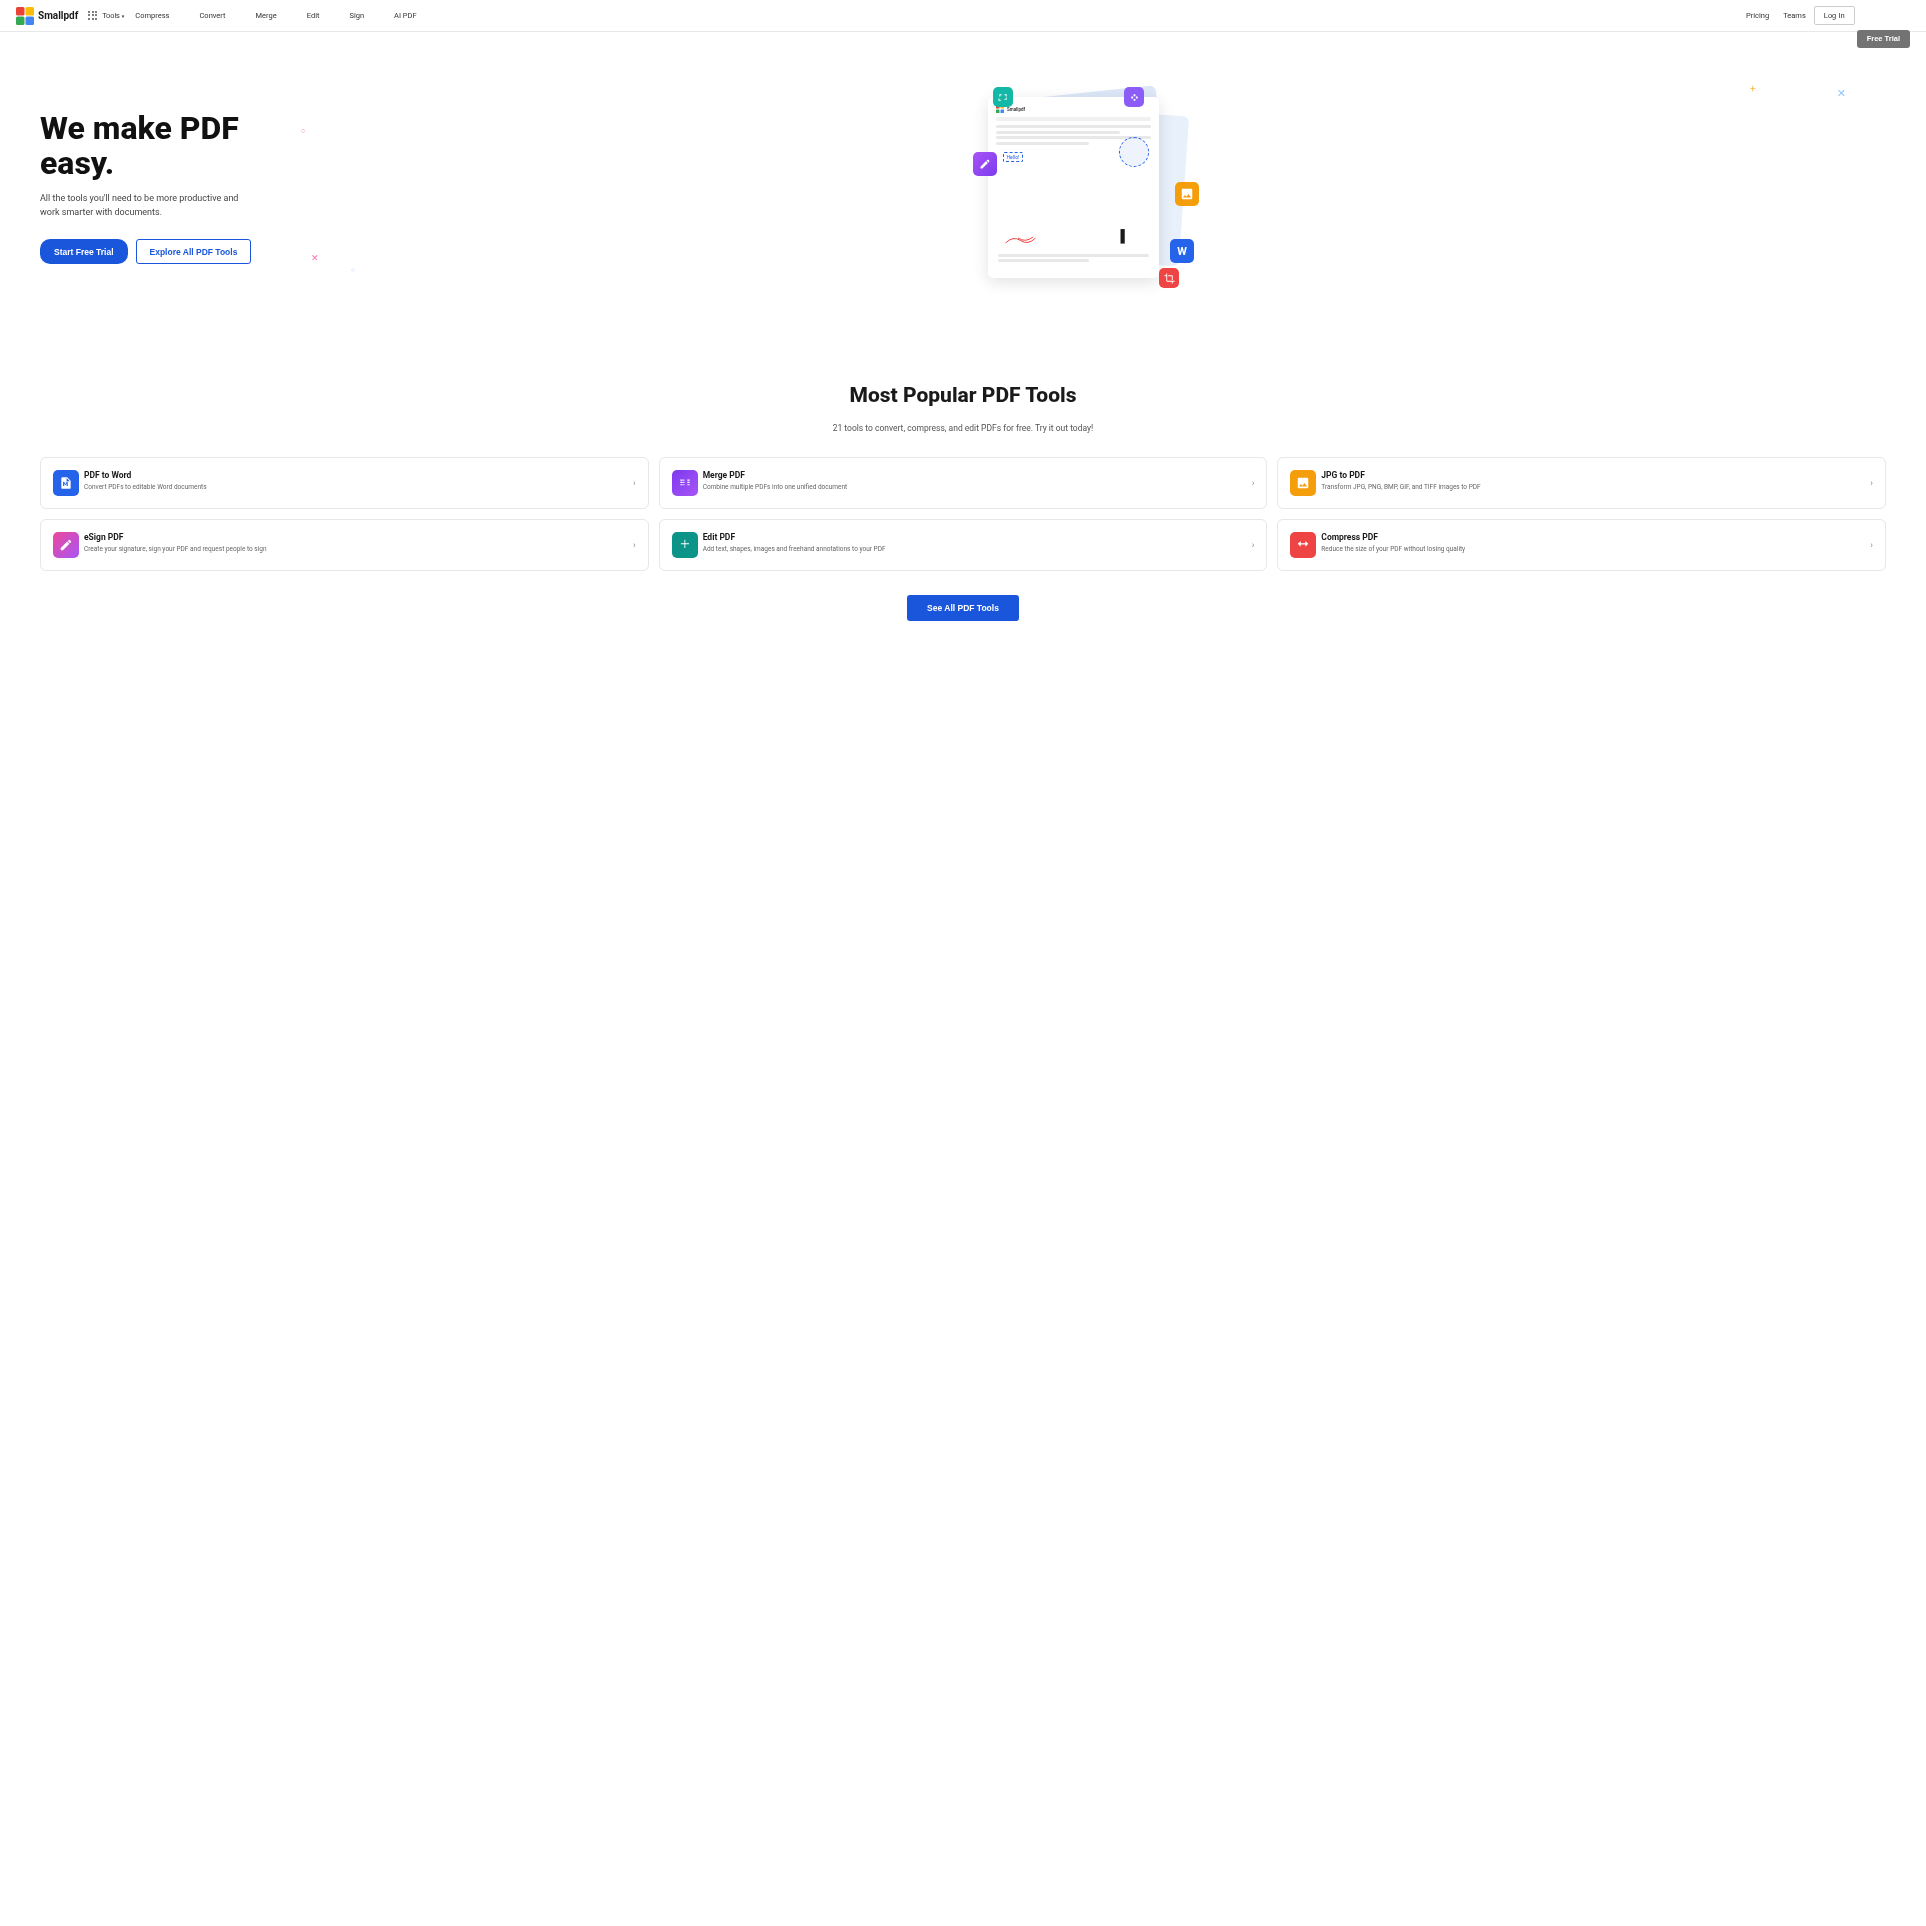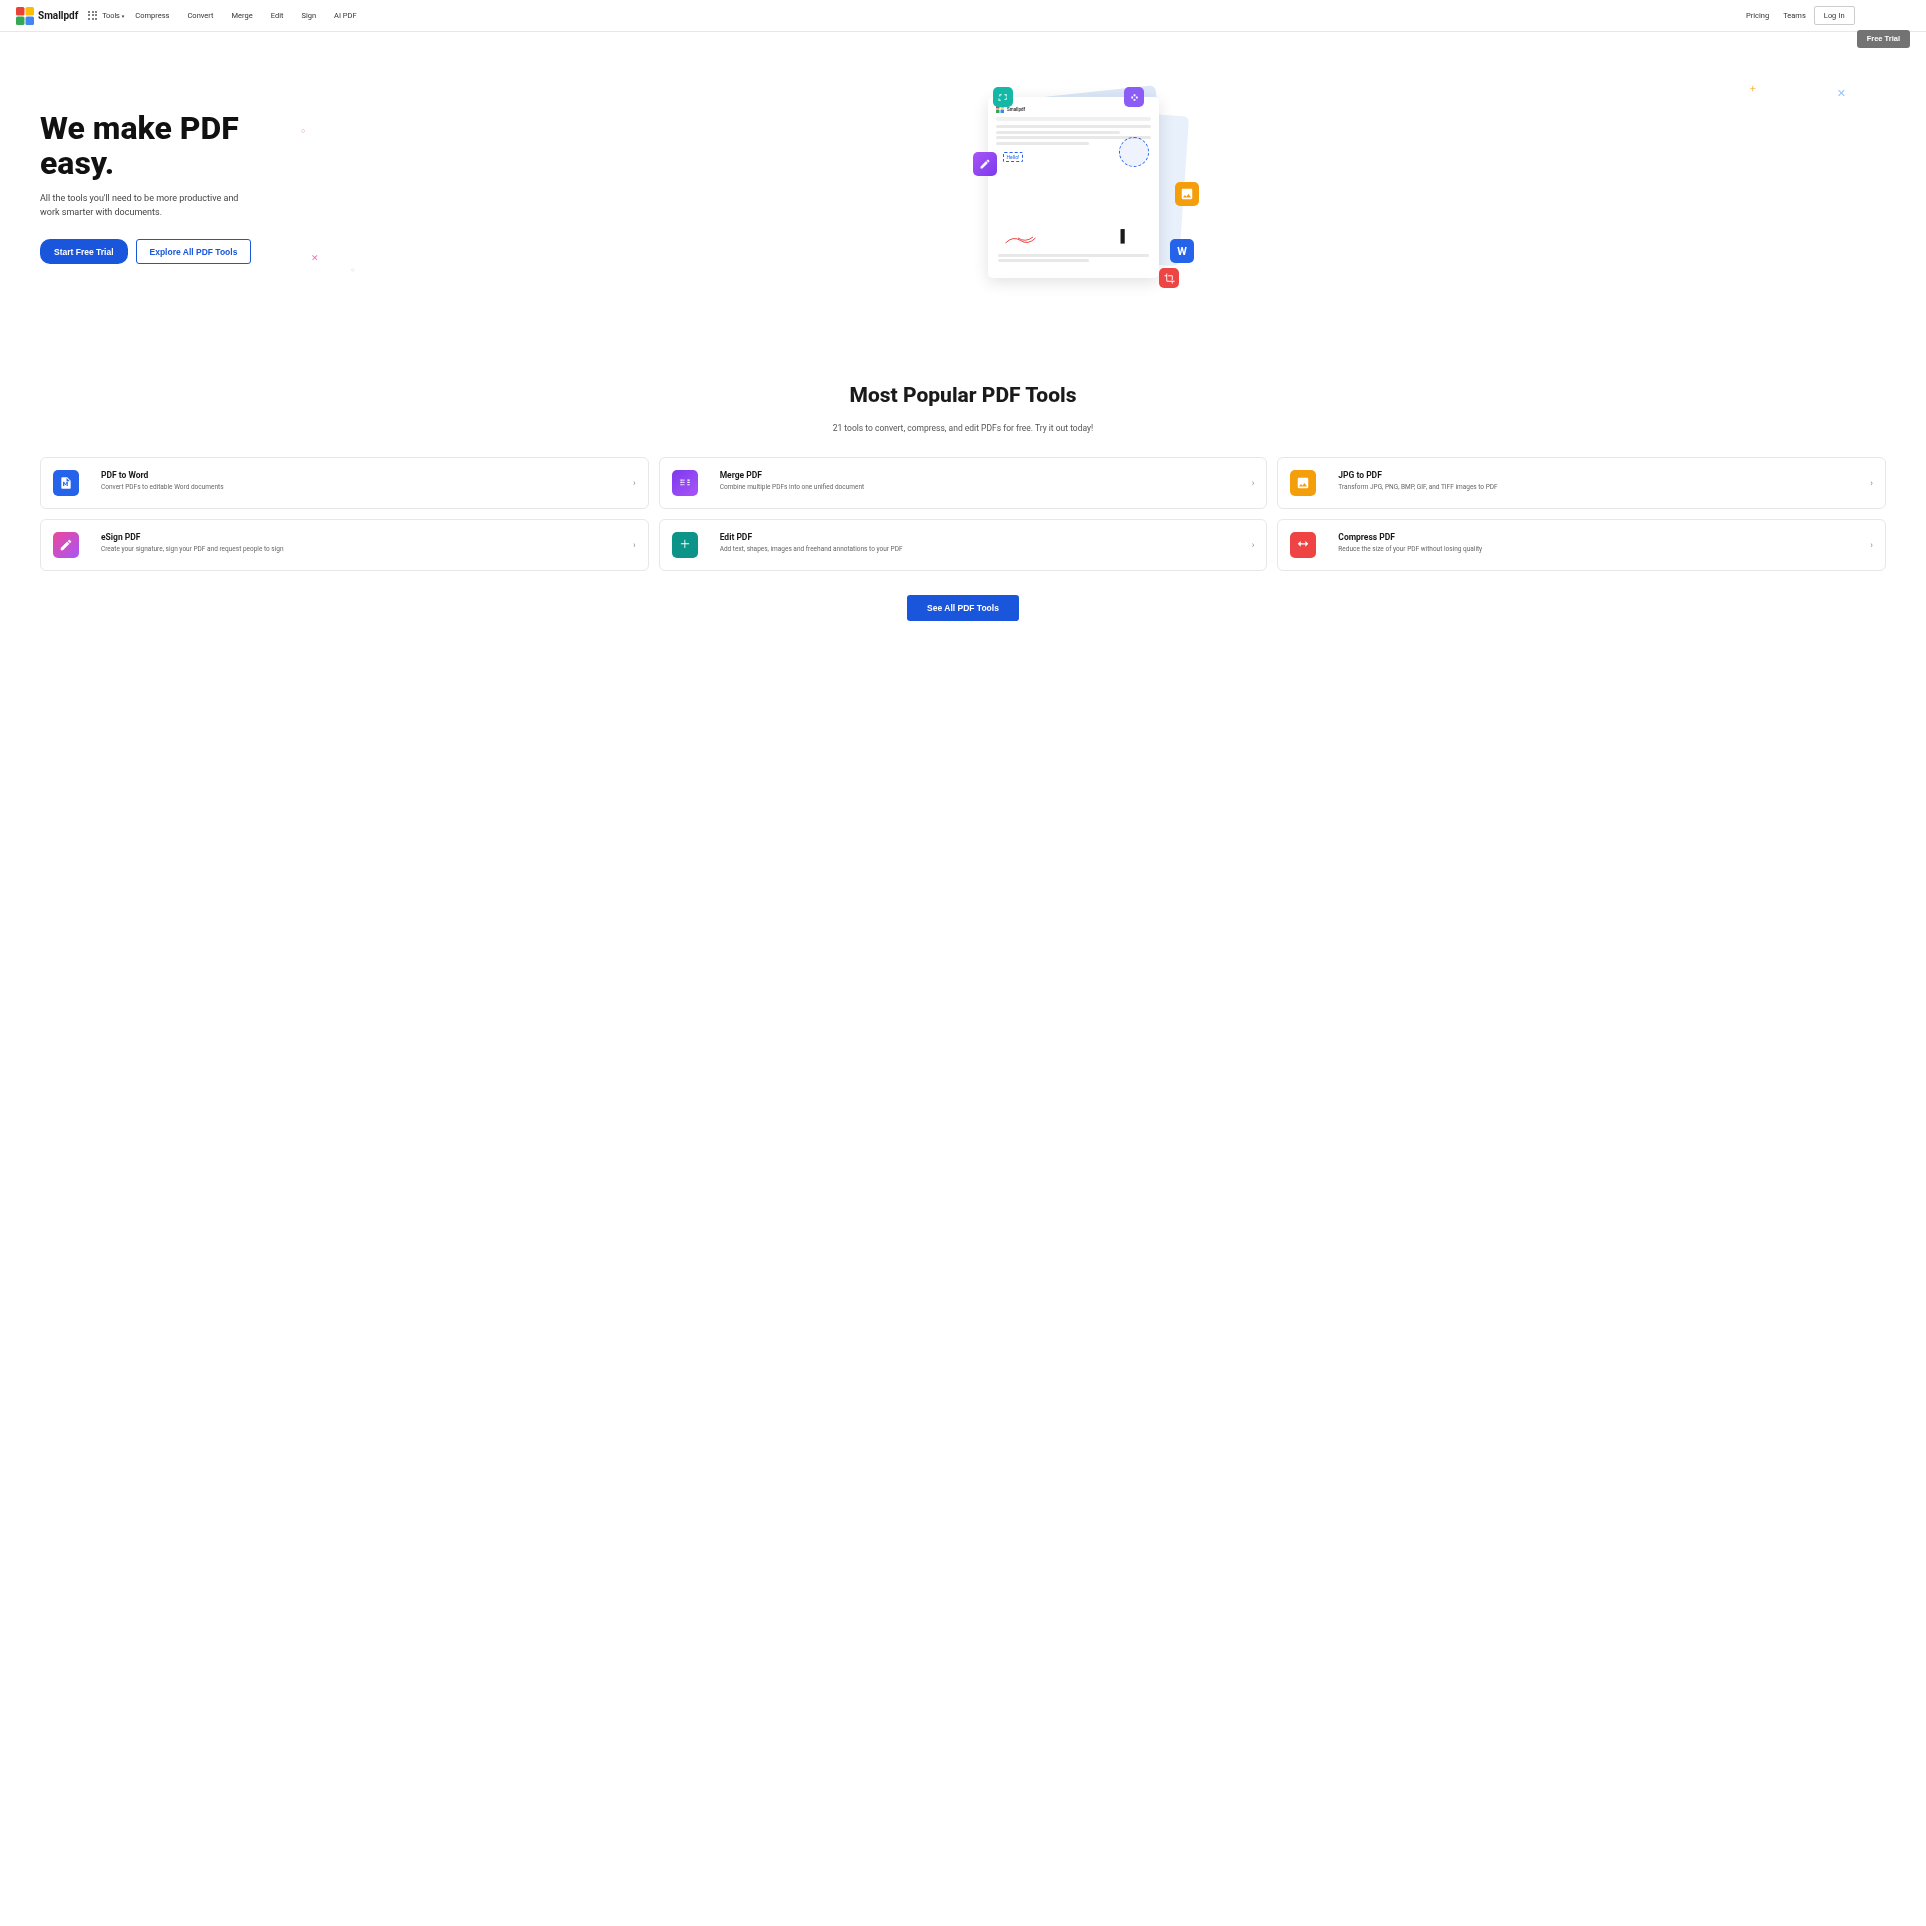--- a/index.html
+++ b/index.html
@@ -10,21 +10,21 @@
       display: flex; align-items: center; padding: 0 16px; height: 32px;
       border-bottom: 0.5px solid #e8e8e8; position: sticky; top: 0; background: #fff; z-index: 100;
     }
     .nav-logo { display: flex; align-items: center; gap: 4px; text-decoration: none; margin-right: 4px; }
     .logo-icon { width: 18px; height: 18px; }
     .logo-text { font-size: 10px; font-weight: 700; color: #1a1a1a; }
     .nav-grid-icon { display: grid; grid-template-columns: repeat(3,1fr); gap: 1px; width: 9px; height: 9px; margin: 0 2px 0 6px; cursor: pointer; }
     .nav-grid-icon span { width: 2px; height: 2px; background: #555; border-radius: 50%; }
     .nav-tools-btn { display: flex; align-items: center; gap: 2px; font-size: 7.5px; color: #333; cursor: pointer; background: none; border: none; padding: 2px 3px; }
     .nav-tools-btn .chevron { font-size: 5px; }
-    .nav-center-links { display: flex; align-items: center; gap: 6px; margin-left: 2px; }
+    .nav-center-links { display: flex; align-items: center; gap: 18px; margin-left: 2px; }
     .nav-link { font-size: 7.5px; color: #333; text-decoration: none; padding: 4px 6px; cursor: pointer; background: none; border: none; }
     .nav-right { margin-left: auto; display: flex; align-items: center; gap: 2px; }
     .nav-pricing { font-size: 7.5px; color: #333; text-decoration: none; padding: 4px 6px; }
     .nav-teams { font-size: 7.5px; color: #333; text-decoration: none; padding: 4px 6px; }
     .btn-login { font-size: 7.5px; color: #333; background: none; border: 0.5px solid #ccc; border-radius: 2px; padding: 4px 9px; cursor: pointer; }
     .btn-free-trial { font-size: 7.5px; color: #fff; background: #737373; border: none; border-radius: 3px; padding: 4.5px 10px; cursor: pointer; font-weight: 600; margin-top: 46px; }
 
     
     .hero {
       display: flex; align-items: center; padding: 30px 40px 30px 40px;
@@ -67,21 +67,21 @@
     .deco-cross-pink { color: #f472b6; font-size: 9px; }
     .deco-circle-blue { color: #93c5fd; }
 
     
     .tools-section { padding: 40px 40px 30px; }
     .tools-title { font-size: 21px; font-weight: 800; text-align: center; margin-bottom: 16px; }
     .tools-subtitle { font-size: 8.5px; color: #555; text-align: center; margin-bottom: 24px; }
     .tools-grid { display: grid; grid-template-columns: repeat(3, 1fr); gap: 10px; }
     .tool-card {
       border: 0.5px solid #e5e7eb; border-radius: 6px; padding: 12px 12px 12px 12px;
-      display: flex; align-items: flex-start; gap: 22px; cursor: pointer;
+      display: flex; align-items: flex-start; gap: 5px; cursor: pointer;
       transition: box-shadow 0.2s;
     }
     .tool-icon-box { width: 26px; height: 26px; border-radius: 5px; display: flex; align-items: center; justify-content: center; flex-shrink: 0; font-size: 11px; font-weight: 800; color: #fff; }
     .tool-info { flex: 1; }
     .tool-name { font-size: 8.5px; font-weight: 700; margin-bottom: 3px; }
     .tool-desc { font-size: 6.5px; color: #666; line-height: 1.45; }
     .tool-arrow { font-size: 9px; color: #888; align-self: center; }
 
     
     .ic-blue { background: #2563eb; }

